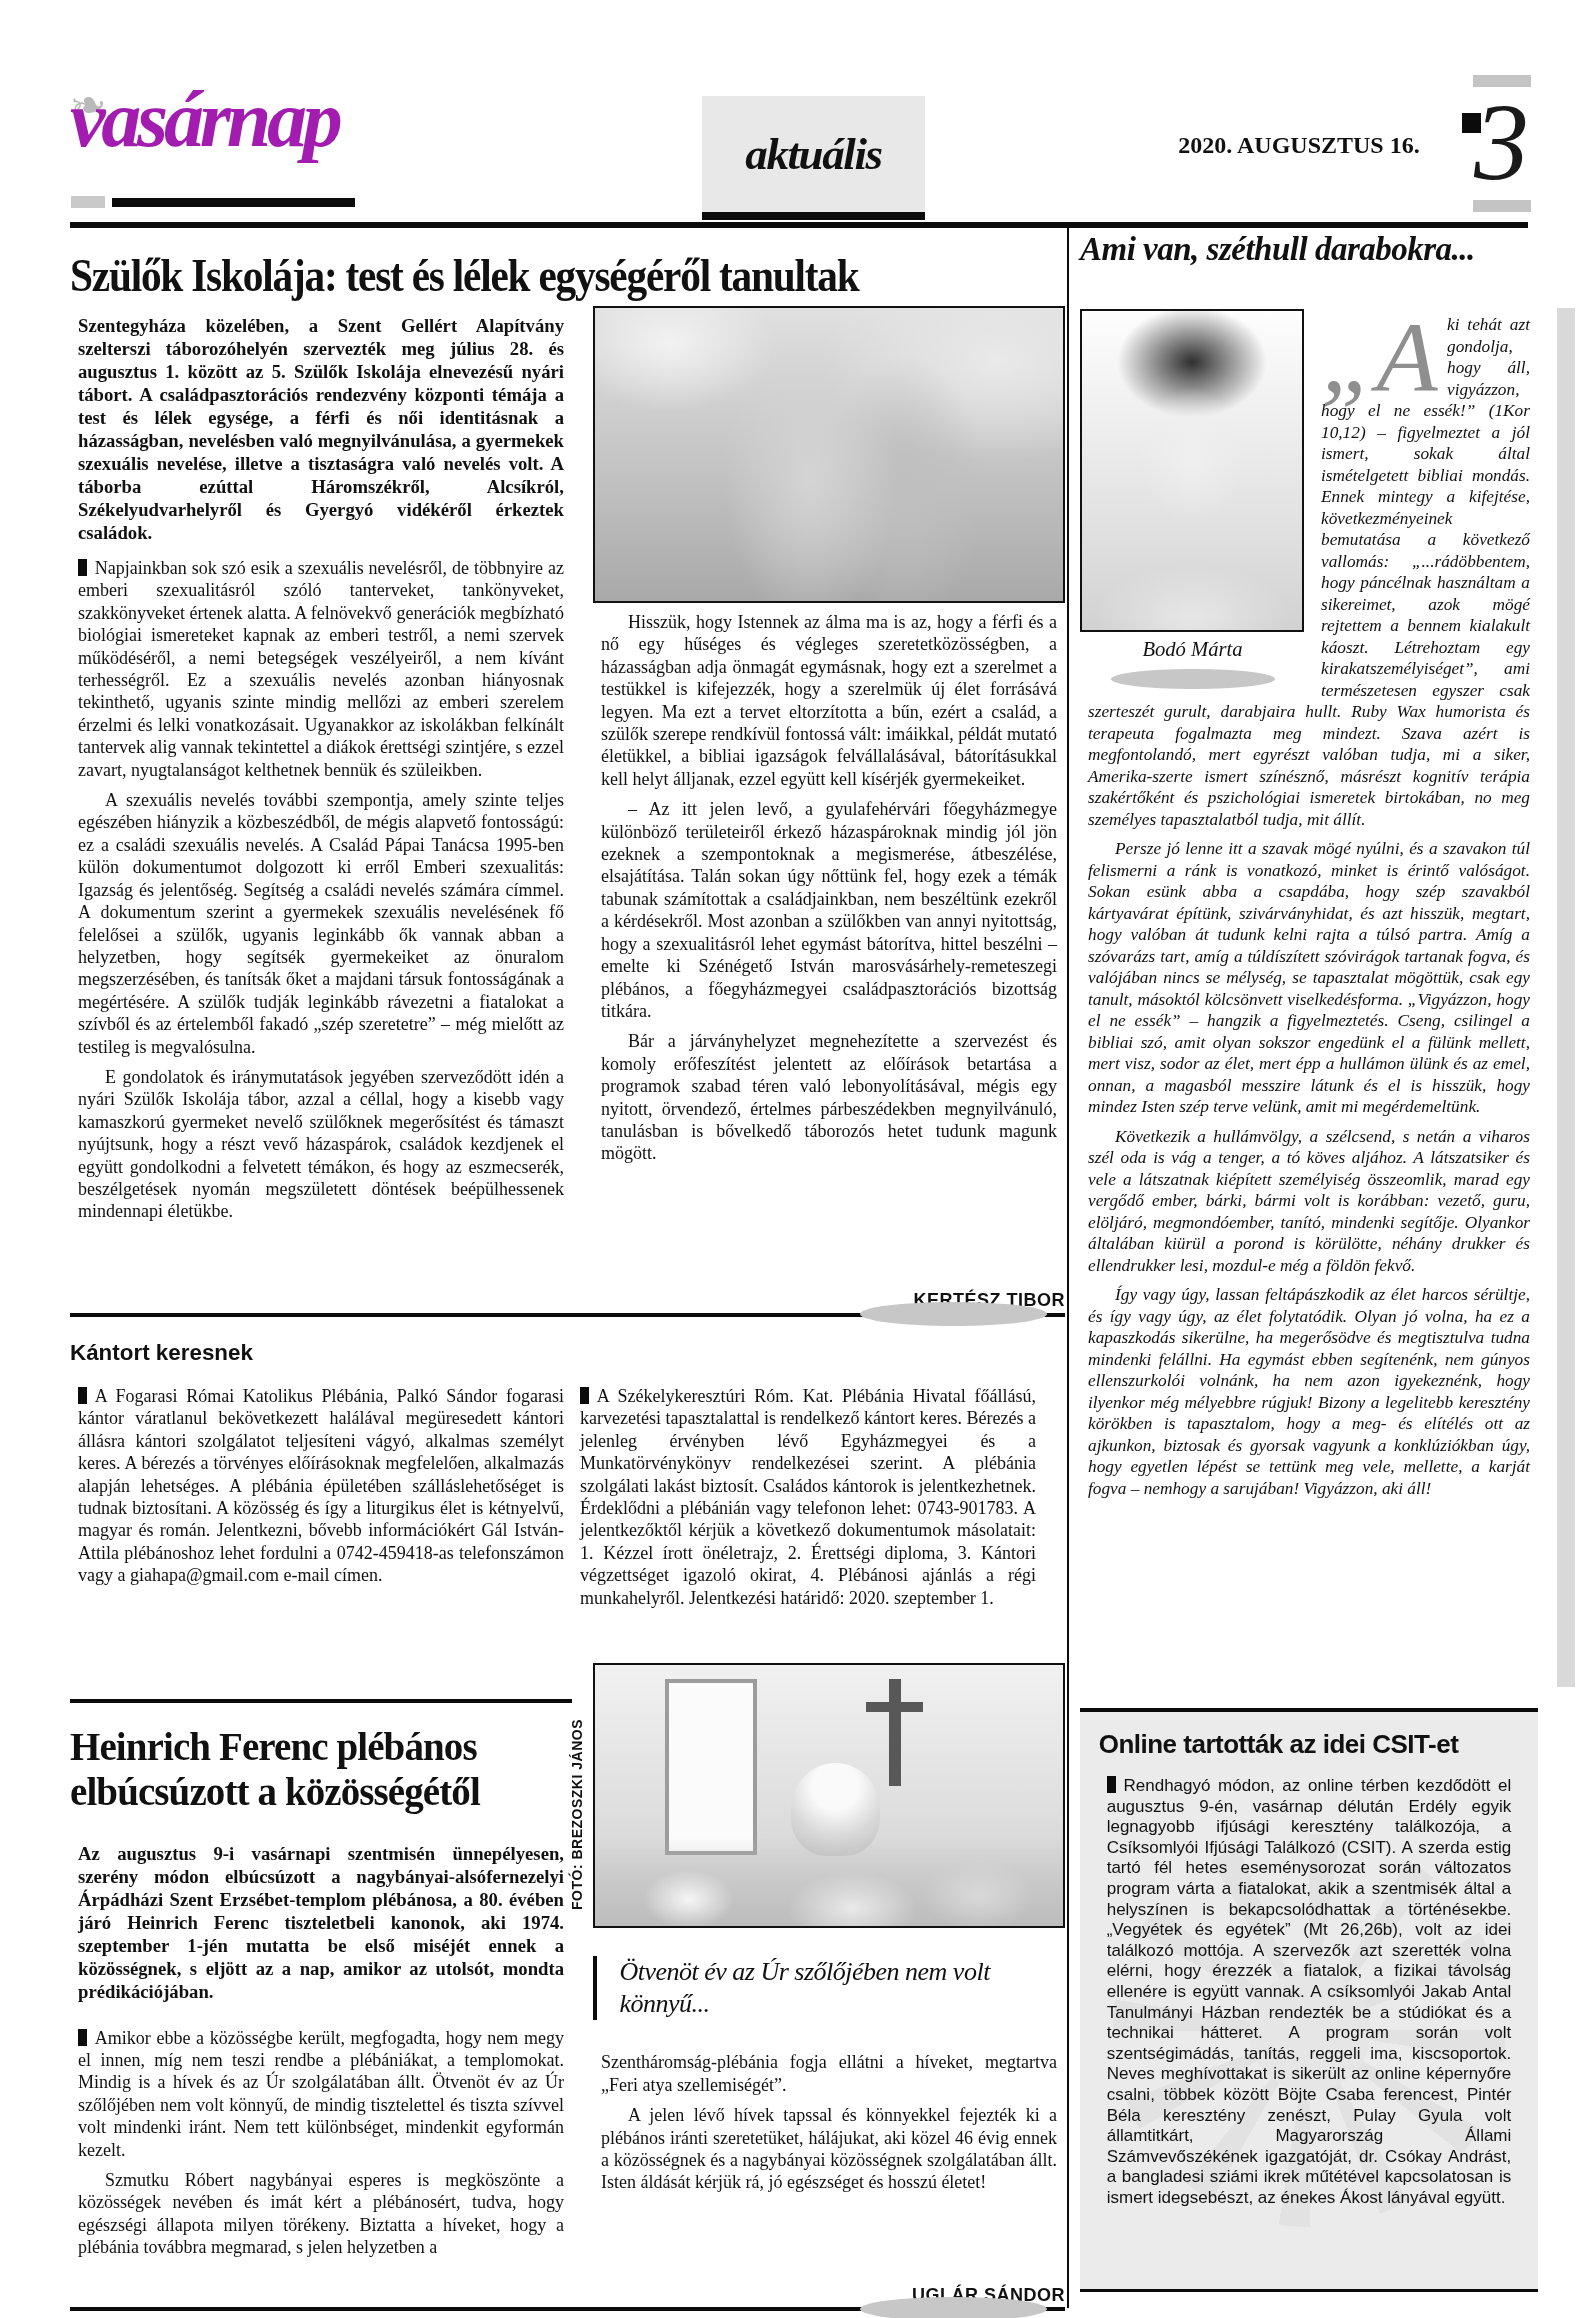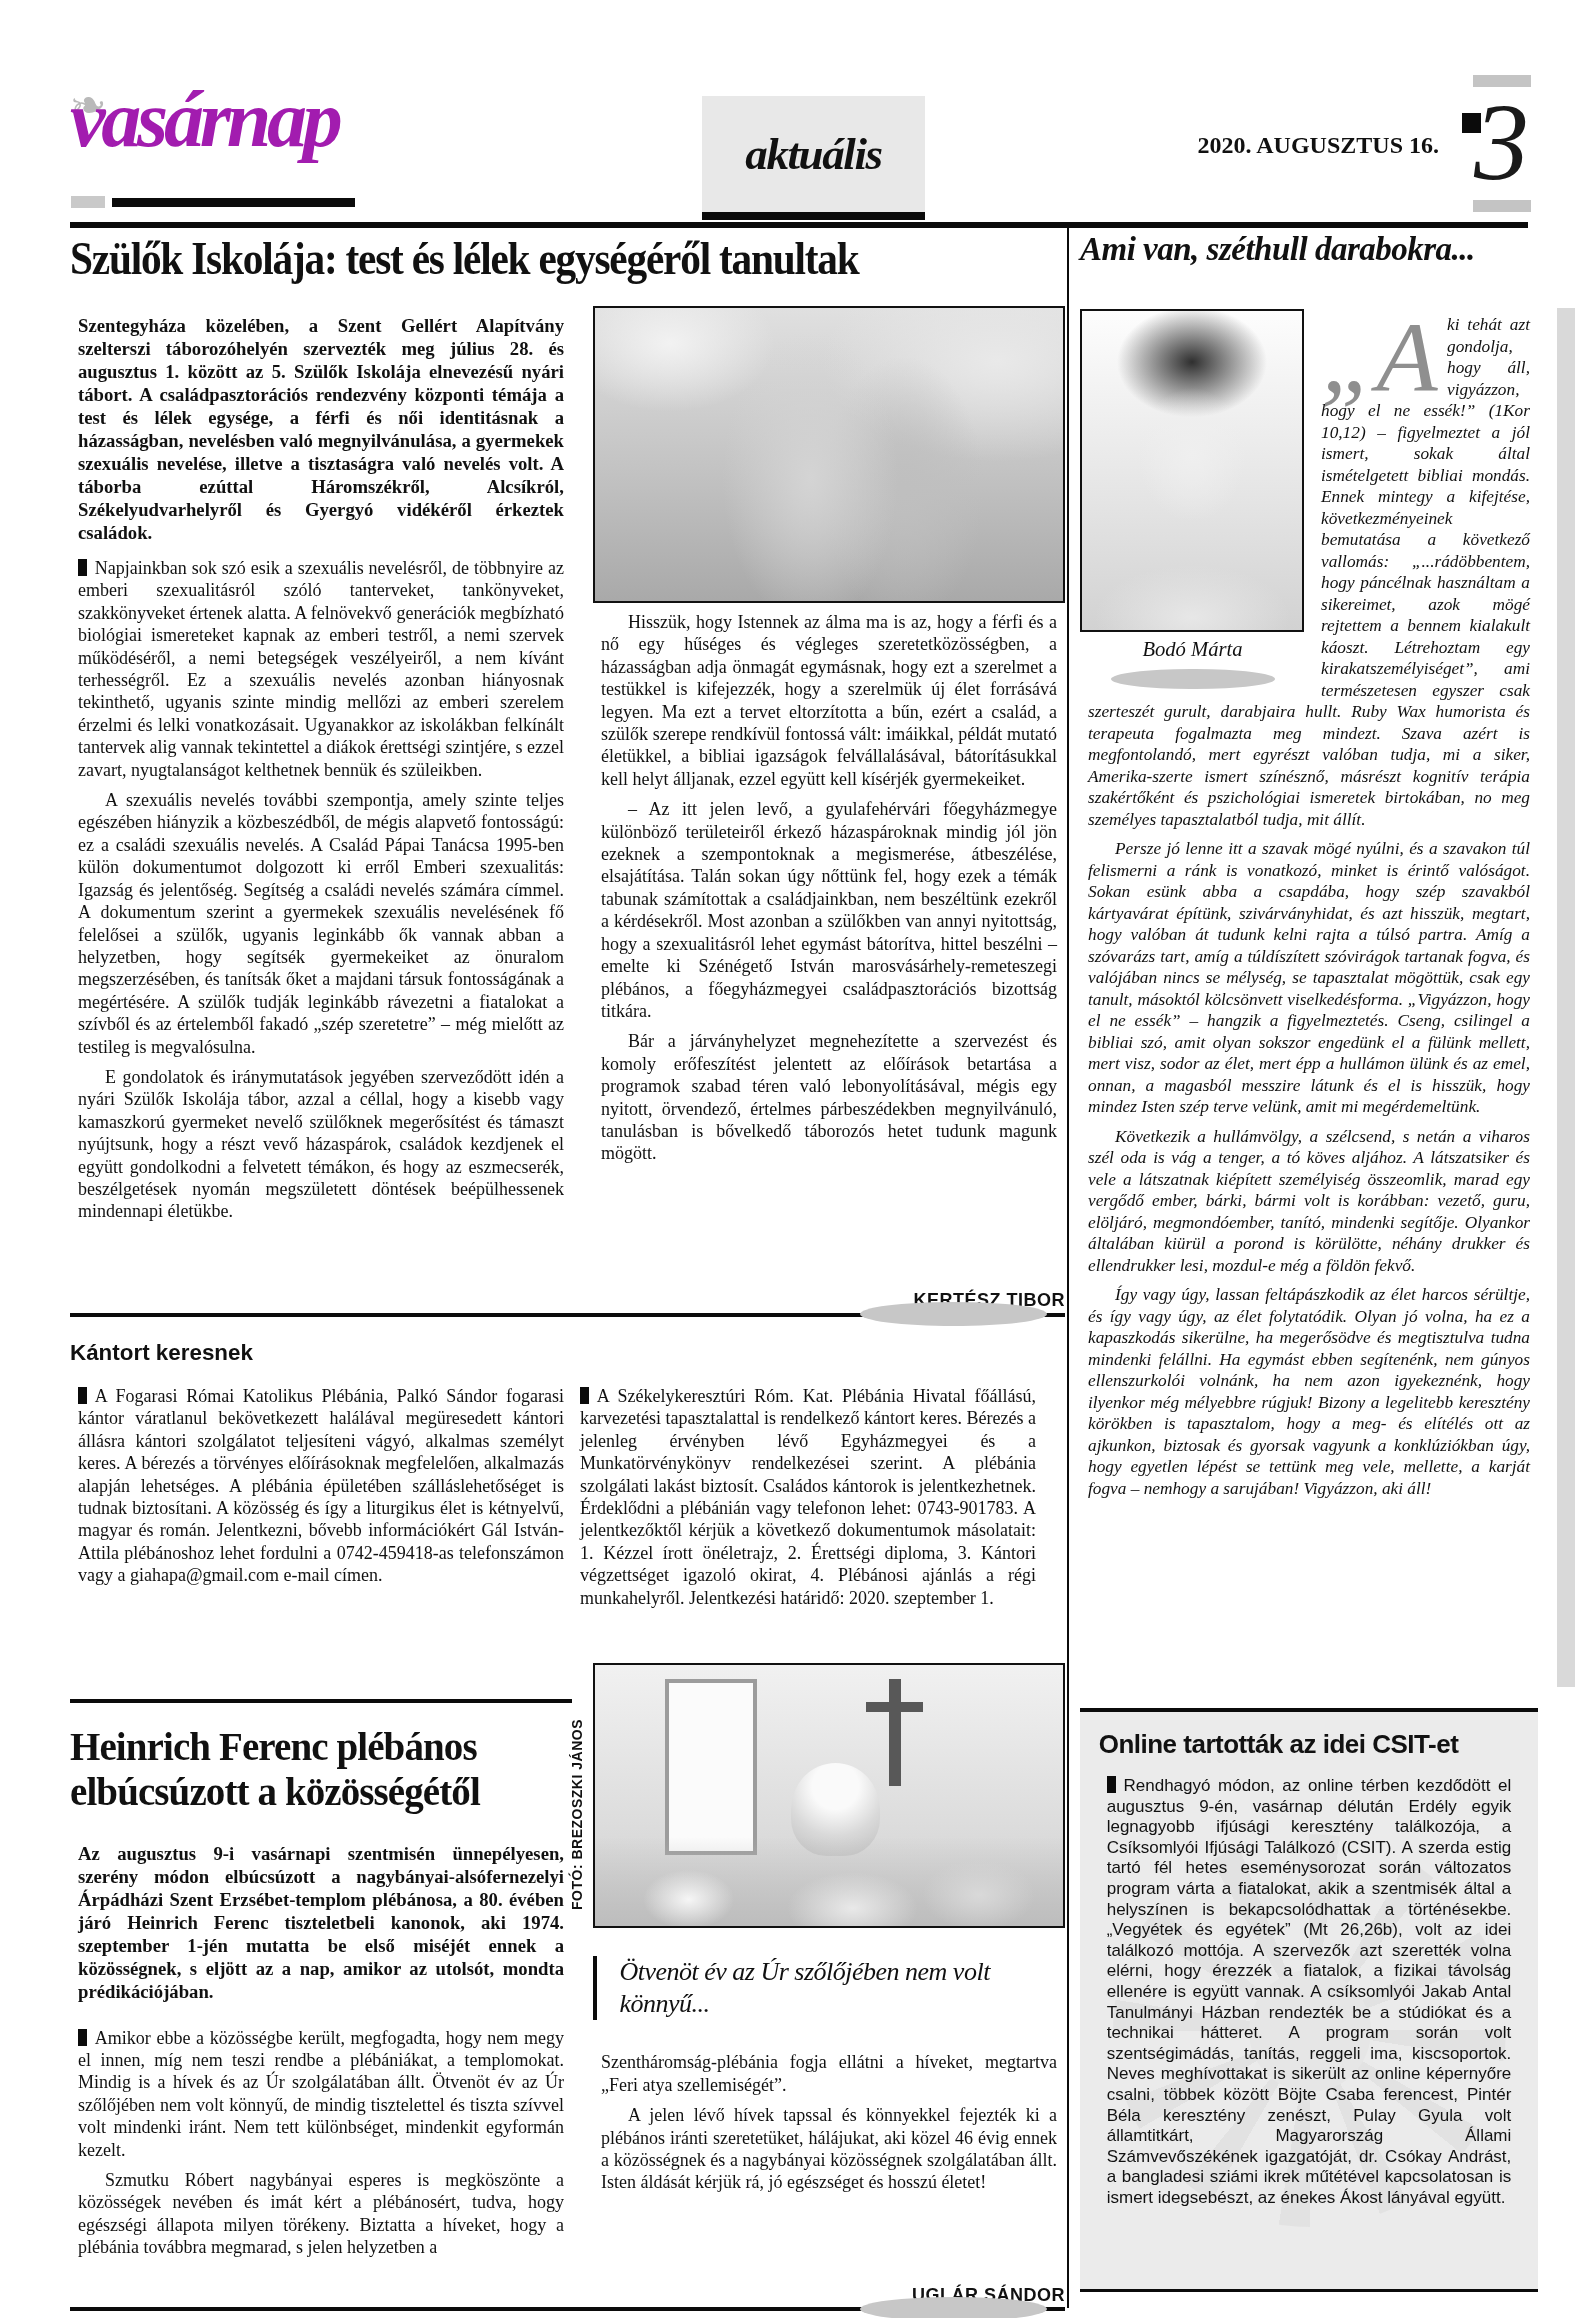--- a/index.html
+++ b/index.html
@@ -6,41 +6,41 @@
   body{width:1595px;height:2319px;position:relative;font-family:"Liberation Serif",serif;color:#111;overflow:hidden;}
   .abs{position:absolute;}
 
   
   #logo-flower{left:69px;top:79px;font-size:45px;color:#b9b9b9;transform:rotate(-12deg);font-family:"DejaVu Sans",sans-serif;}
   #logo-text{left:70px;top:79px;font:italic 700 80px "Liberation Serif",serif;letter-spacing:-4.2px;color:#a21caf;line-height:1;}
   #logo-bar{left:112px;top:198px;width:243px;height:9.3px;background:#0b0b0b;}
   #logo-bar-gray{left:71px;top:196px;width:34px;height:12px;background:#c9c9c9;}
   #section-box{left:702px;top:96px;width:223px;height:116px;background:#e8e8e8;border-bottom:8.4px solid #0b0b0b;display:flex;align-items:center;justify-content:center;}
   #section-box span{font:italic 700 45px "Liberation Serif",serif;letter-spacing:-1.4px;}
-  #issue-date{left:1159px;top:132px;width:280px;text-align:right;font:700 24px "Liberation Serif",serif;letter-spacing:0px;}
+  #issue-date{left:1159px;top:132px;width:280px;text-align:center;font:700 24px "Liberation Serif",serif;letter-spacing:0px;}
   #pagenum{left:1471px;top:75px;width:61px;text-align:center;}
   #pagenum .gbar{width:58px;height:12px;background:#c4c4c4;margin:0 auto;}
   #pagenum .num{font:italic 400 110px "Liberation Serif",serif;line-height:110px;color:#1a1a1a;}
   #pagenum-sq{left:1462px;top:113px;width:18.7px;height:19.6px;background:#0b0b0b;}
   #pagenum .gbar.bot{margin-top:2.8px;}
   #rule-header{left:70px;top:222px;width:1458px;height:5.6px;background:#0b0b0b;}
   #v-divider{left:1067px;top:223px;width:2.3px;height:2085px;background:#0b0b0b;}
 
   
   .just{text-align:justify;}
   .ind{text-indent:27px;}
   p{margin:8px;}
   .sq{display:inline-block;width:9.3px;height:17px;background:#0b0b0b;margin-right:7.5px;vertical-align:-2.3px;}
   .byline{text-align:right;font:700 18px "Liberation Sans",sans-serif;letter-spacing:0.5px;}
   .oval{position:absolute;background:#c7c7c7;border-radius:50%;}
   .hrule{position:absolute;background:#0b0b0b;height:4.2px;}
 
   
   #main{left:70px;top:231px;width:995px;height:2084px;}
-  #main-headline{position:absolute;left:0;top:0;width:995px;overflow:hidden;white-space:nowrap;}
+  #main-headline{position:absolute;left:0;top:17px;width:995px;overflow:hidden;white-space:nowrap;}
   #main-headline span{display:inline-block;font:700 47px "Liberation Serif",serif;letter-spacing:-1.4px;transform:scaleX(.88);transform-origin:left;}
   #main-cols{position:absolute;left:0;top:75px;width:995px;height:1005px;display:grid;grid-template-columns:502px 472px;column-gap:21px;overflow:hidden;}
   .lead{font:700 18.7px/23px "Liberation Serif",serif;text-align:justify;}
   .body38{font:400 18px/22.4px "Liberation Serif",serif;}
   #col1 .lead{margin-bottom:13px;}
   #col2{display:flex;flex-direction:column;overflow:hidden;}
   #photo1{width:472px;height:297px;border:2.8px solid #111;box-sizing:border-box;flex:none;
     background:
 ateral radial-gradient(ellipse 140px 93px at 18% 12%, #f4f4f4, transparent 70%);
     background:

